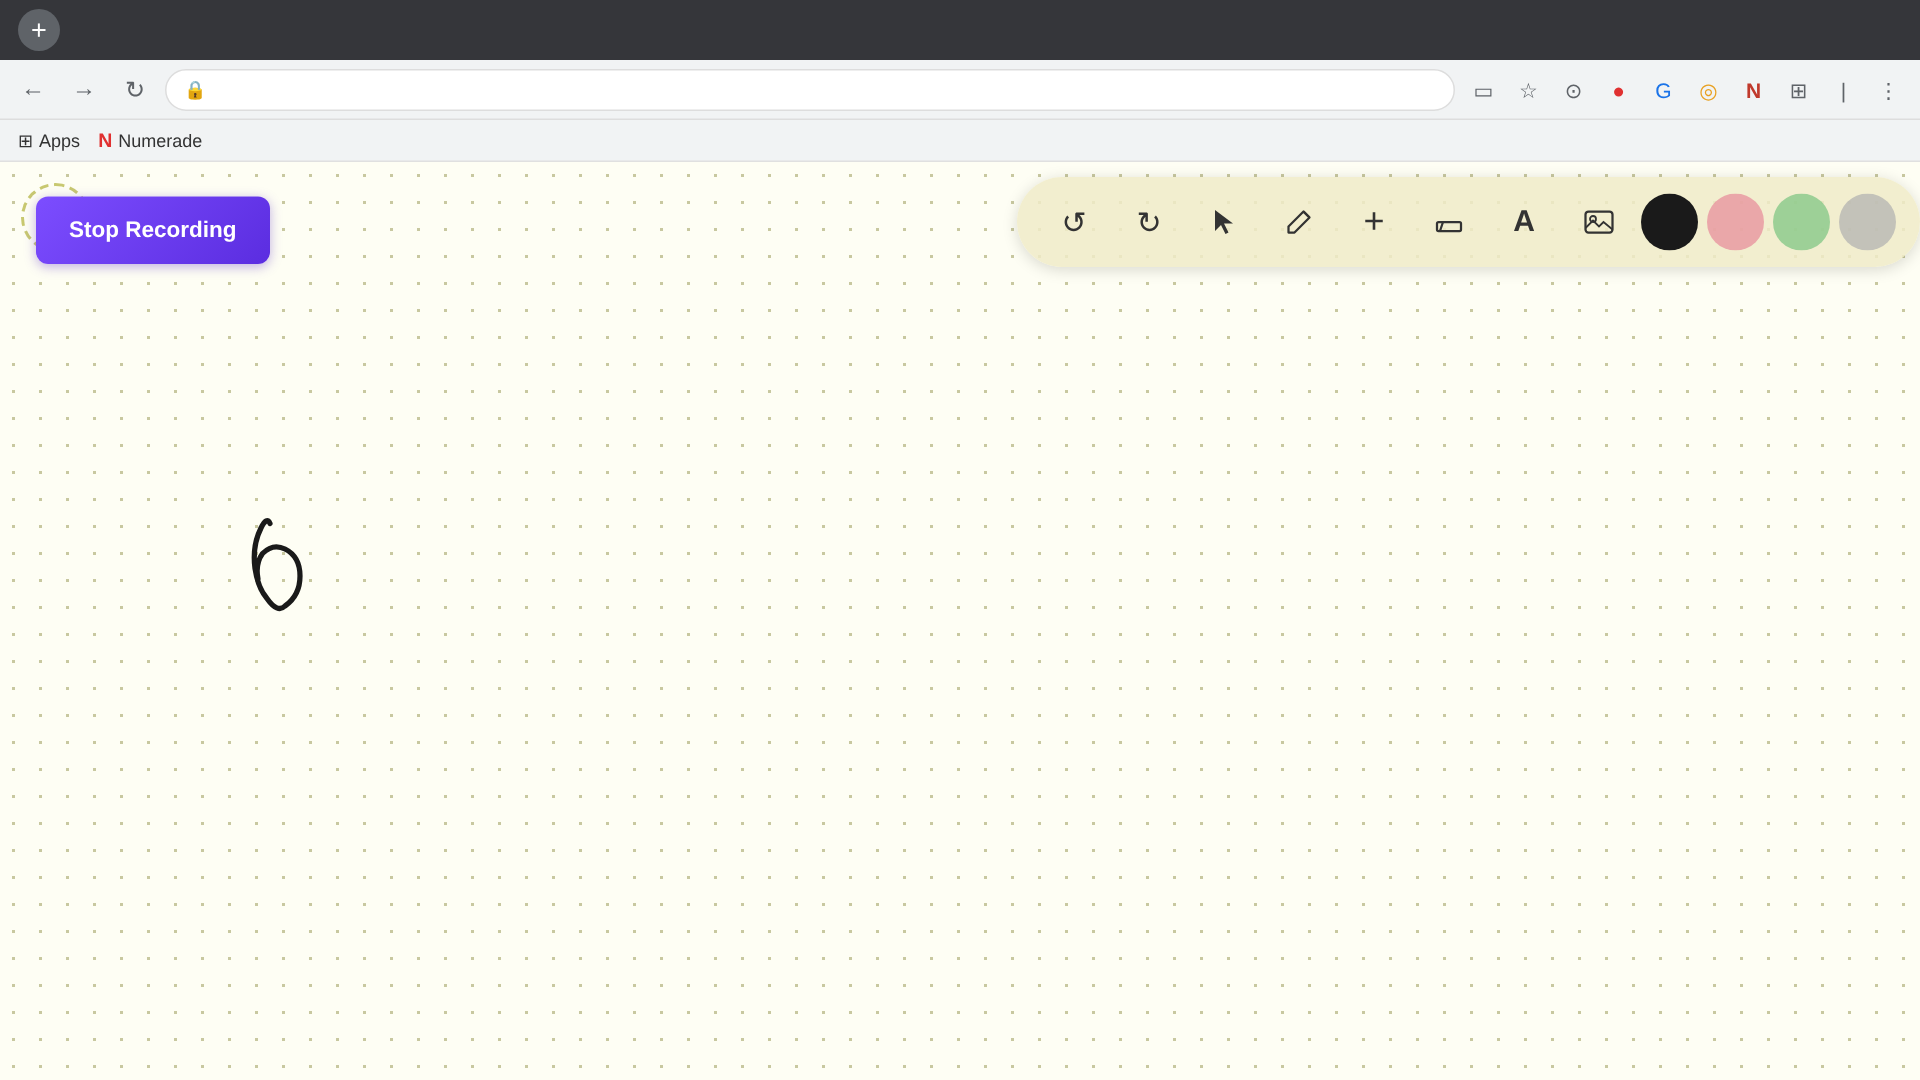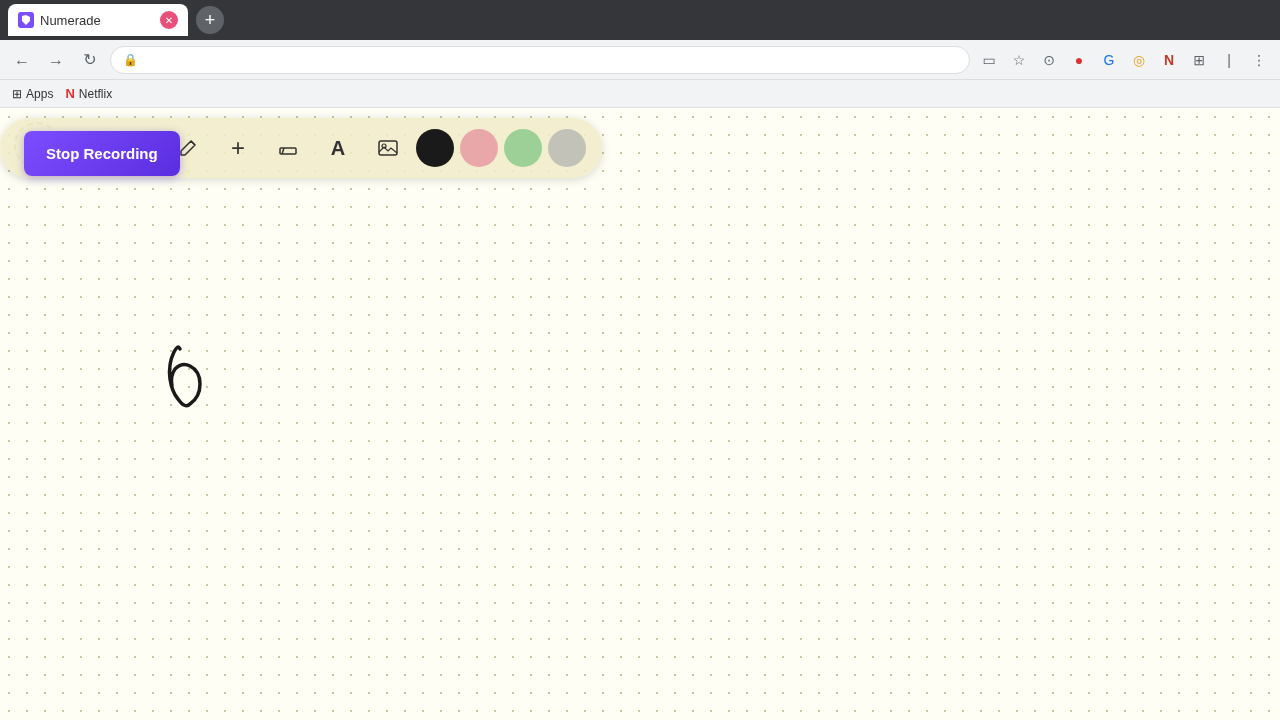--- a/index.html
+++ b/index.html
@@ -26,21 +26,21 @@
     .bookmarks-bar { background: #f1f3f4; height: 28px; display: flex; align-items: center; padding: 0 12px; gap: 12px; border-bottom: 1px solid #e0e0e0; }
     .bookmark-item { display: flex; align-items: center; gap: 4px; font-size: 12px; color: #333; cursor: pointer; }
 
     
     .content-area { flex: 1; position: relative; background: #fefef4; background-image: radial-gradient(circle, #c8c8a0 1px, transparent 1px); background-size: 18px 18px; overflow: hidden; }
 
     
     .page-indicator { position: absolute; top: 14px; left: 14px; width: 46px; height: 46px; border-radius: 50%; border: 2px dashed #c8c870; display: flex; align-items: center; justify-content: center; font-size: 14px; color: #888; }
 
     
-    .bottom-bar { height: 90px; background: transparent; display: flex; align-items: center; justify-content: flex-start; position: relative; padding-bottom: 10px; }
+    .bottom-bar { height: 90px; background: transparent; display: flex; align-items: center; justify-content: flex-end; position: relative; padding-bottom: 10px; }
 
     .toolbar { background: rgba(240, 235, 200, 0.85); border-radius: 40px; padding: 8px 16px; display: flex; align-items: center; gap: 6px; box-shadow: 0 2px 10px rgba(0,0,0,0.15); }
 
     .tool-btn { width: 44px; height: 44px; border-radius: 50%; display: flex; align-items: center; justify-content: center; cursor: pointer; font-size: 20px; color: #333; background: transparent; border: none; }
 
     .color-circle { width: 38px; height: 38px; border-radius: 50%; cursor: pointer; border: 2px solid transparent; }
     .color-circle.black { background: #1a1a1a; }
     .color-circle.pink { background: #e88a9a; opacity: 0.7; }
     .color-circle.green { background: #7ac480; opacity: 0.7; }
     .color-circle.gray { background: #b0b0b0; opacity: 0.7; }
@@ -49,29 +49,20 @@
 
     
     .canvas-layer { position: absolute; top: 0; left: 0; width: 100%; height: 100%; pointer-events: none; }
   </style>
 </head>
 <body>
 
 <div class="browser-frame">
 
   <div class="title-bar">
-    <div class="tab">
-      <div class="tab-favicon">
-        <svg width="12" height="12" viewBox="0 0 12 12">
-            <path d="M2 2 L6 1 L10 3 L10 7 L6 11 L2 7 Z" fill="white" stroke="none"></path>
-          </svg>
-      </div>
-      <span class="tab-title">Numerade</span>
-      <div class="tab-close"></div>
-    </div>
     <div class="new-tab-btn">+</div>
   </div>
 
   <div class="nav-bar">
     <div class="nav-btn">←</div>
     <div class="nav-btn">→</div>
     <div class="nav-btn">↻</div>
     <div class="address-bar">
       <span class="address-icon">🔒</span>
     </div>
@@ -89,21 +80,21 @@
     </div>
   </div>
 
   <div class="bookmarks-bar">
     <div class="bookmark-item">
       <span>⊞</span>
       <span>Apps</span>
     </div>
     <div class="bookmark-item">
       <span style="color:#e03030; font-weight:bold; font-size:13px;">N</span>
-      <span>Netflix</span>
+      <span>Numerade</span>
     </div>
   </div>
 
   <div class="content-area">
 
     <div class="page-indicator">
       <span>1</span>
     </div>
 
     <svg class="canvas-layer" viewBox="0 0 1280 560">

